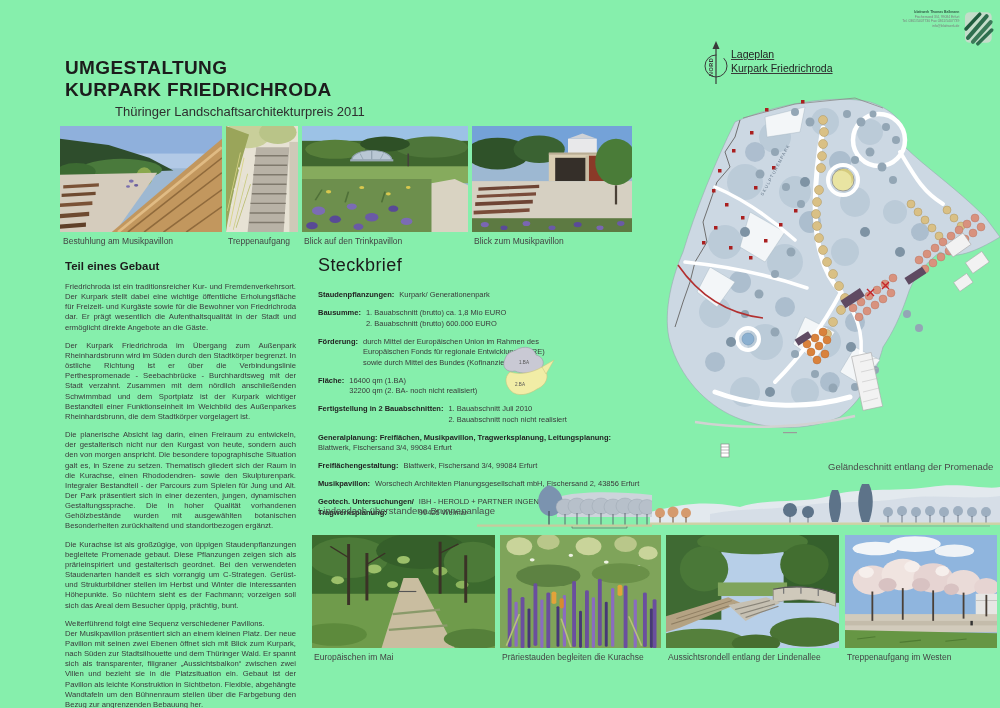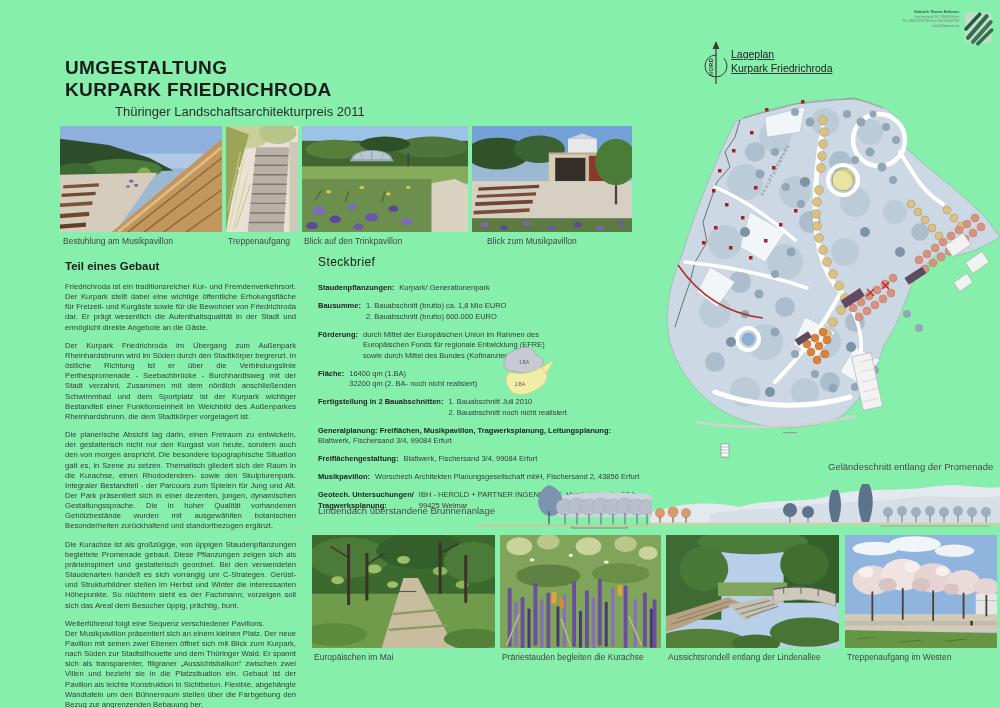--- a/index.html
+++ b/index.html
@@ -23,21 +23,21 @@
   .photo svg{display:block;width:100%;height:100%;}
   .caption{position:absolute;font-size:8.5px;color:#444;}
 
   
   #article{position:absolute;left:65px;top:260px;width:231px;}
   #article h3{margin:0 0 10px 0;font-size:11.5px;color:#1c1c1c;}
   #article p{margin:0 0 8px 0;font-size:7.7px;line-height:1.32;text-align:justify;white-space:pre-line;}
 
   
   #steckbrief{position:absolute;left:318px;top:255px;width:335px;}
-  #steckbrief h2{margin:0 0 14px 0;font-size:12px;font-weight:normal;color:#1a1a1a;letter-spacing:.4px;}
+  #steckbrief h2{margin:0 0 14px 0;font-size:18px;font-weight:normal;color:#1a1a1a;letter-spacing:.4px;}
   .sb-field{display:flex;gap:5px;font-size:7.5px;line-height:1.4;margin-bottom:7.5px;}
   .sb-field.block{display:block;}
   .sb-label{font-weight:bold;color:#222;white-space:pre-line;flex:none;}
   .sb-value{white-space:pre-line;color:#3a3a3a;}
 
   .strip-caption{position:absolute;font-size:9.5px;color:#4a4a4a;}
 </style>
 </head>
 <body>
 
@@ -190,21 +190,21 @@
       <rect x="0" y="87" width="100" height="13" fill="#5d7a42"></rect>
       <circle cx="8" cy="93" r="2.5" fill="#7a66b2"></circle>
         <circle cx="20" cy="96" r="2.2" fill="#5a4a98"></circle>
       <circle cx="34" cy="92" r="2.4" fill="#7a66b2"></circle>
         <circle cx="50" cy="96" r="2.2" fill="#6a5aa6"></circle>
       <circle cx="66" cy="93" r="2.5" fill="#5a4a98"></circle>
         <circle cx="80" cy="96" r="2.2" fill="#7a66b2"></circle>
       <circle cx="93" cy="92" r="2.3" fill="#6a5aa6"></circle>
     </svg>
   </div>
-  <div class="caption" style="left:487px;top:236px;">Blick zum Musikpavillon</div>
+  <div class="caption" style="left:474px;top:236px;">Blick zum Musikpavillon</div>
 
   <div id="article">
     <h3>Teil eines Gebaut</h3>
     <p>Friedrichroda ist ein traditionsreicher Kur- und Fremdenverkehrsort. Der Kurpark stellt dabei eine wichtige öffentliche Erholungsfläche für Freizeit- und Kurgäste sowie für die Bewohner von Friedrichroda dar. Er prägt wesentlich die Aufenthaltsqualität in der Stadt und ermöglicht direkte Angebote an die Gäste.</p>
     <p>Der Kurpark Friedrichroda im Übergang zum Außenpark Rheinhardsbrunn wird im Süden durch den Stadtkörper begrenzt. In östliche Richtung ist er über die Verbindungslinie Perthespromenade - Seebachbrücke - Burchhardtsweg mit der Stadt verzahnt. Zusammen mit dem nördlich anschließenden Schwimmbad und dem Sportplatz ist der Kurpark wichtiger Bestandteil einer Funktionseinheit im Weichbild des Außenparkes Rheinhardsbrunn, die dem Stadtkörper vorgelagert ist.</p>
     <p>Die planerische Absicht lag darin, einen Freiraum zu entwickeln, der gestalterisch nicht nur den Kurgast von heute, sondern auch den von morgen anspricht. Die besondere topographische Situation galt es, in Szene zu setzen. Thematisch gliedert sich der Raum in die Kurachse, einen Rhododendren- sowie den Skulpturenpark. Integraler Bestandteil - der Parcours zum Spielen für Jung und Alt. Der Park präsentiert sich in einer dezenten, jungen, dynamischen Gestaltungssprache. Die in hoher Qualität vorhandenen Gehölzbestände wurden mit ausgewählten botanischen Besonderheiten zurückhaltend und standortbezogen ergänzt.</p>
     <p>Die Kurachse ist als großzügige, von üppigen Staudenpflanzungen begleitete Promenade gebaut. Diese Pflanzungen zeigen sich als prärieinspiriert und gestalterisch geordnet. Bei den verwendeten Staudenarten handelt es sich vorrangig um C-Strategen. Gerüst- und Strukturbildner stellen im Herbst und Winter die interessanten Höhepunkte. So nüchtern sieht es der Fachmann; vorzeigen soll sich das Areal dem Besucher üppig, prächtig, bunt.</p>
     <p>Weiterführend folgt eine Sequenz verschiedener Pavillons.
 Der Musikpavillon präsentiert sich an einem kleinen Platz. Der neue Pavillon mit seinen zwei Ebenen öffnet sich mit Blick zum Kurpark, nach Süden zur Stadtsilhouette und dem Thüringer Wald. Er spannt sich als transparenter, filigraner „Aussichtsbalkon“ zwischen zwei Villen und bezieht sie in die Platzsituation ein. Gebaut ist der Pavillon als leichte Konstruktion in Sichtbeton. Flexible, abgehängte Wandtafeln um den Bühnenraum stellen über die Farbgebung den Bezug zur angrenzenden Bebauung her.</p>
 

